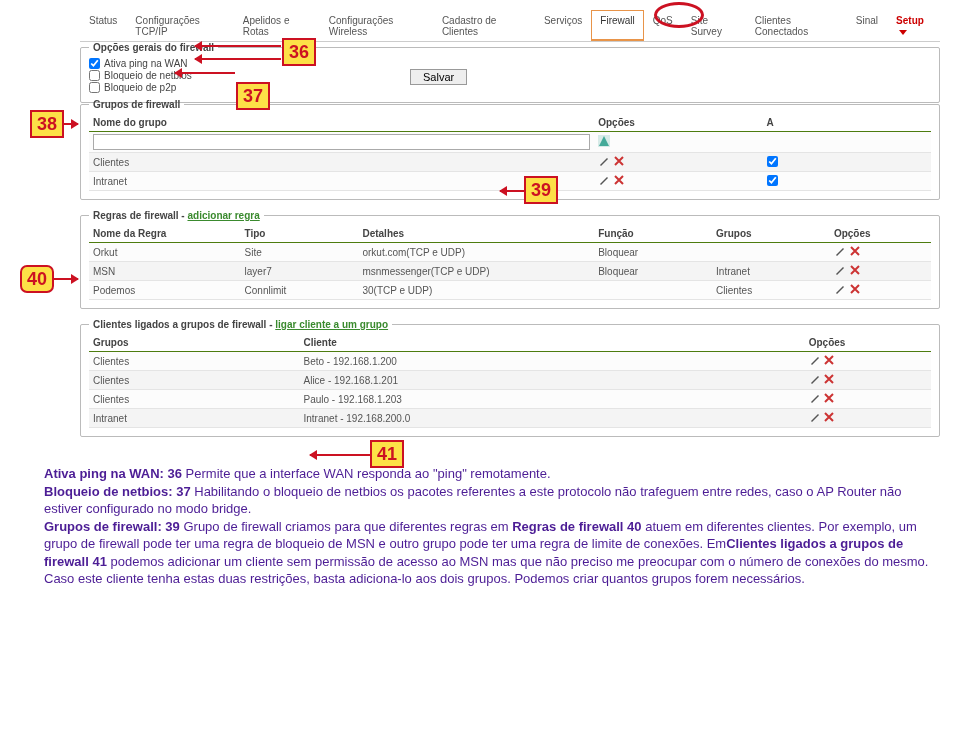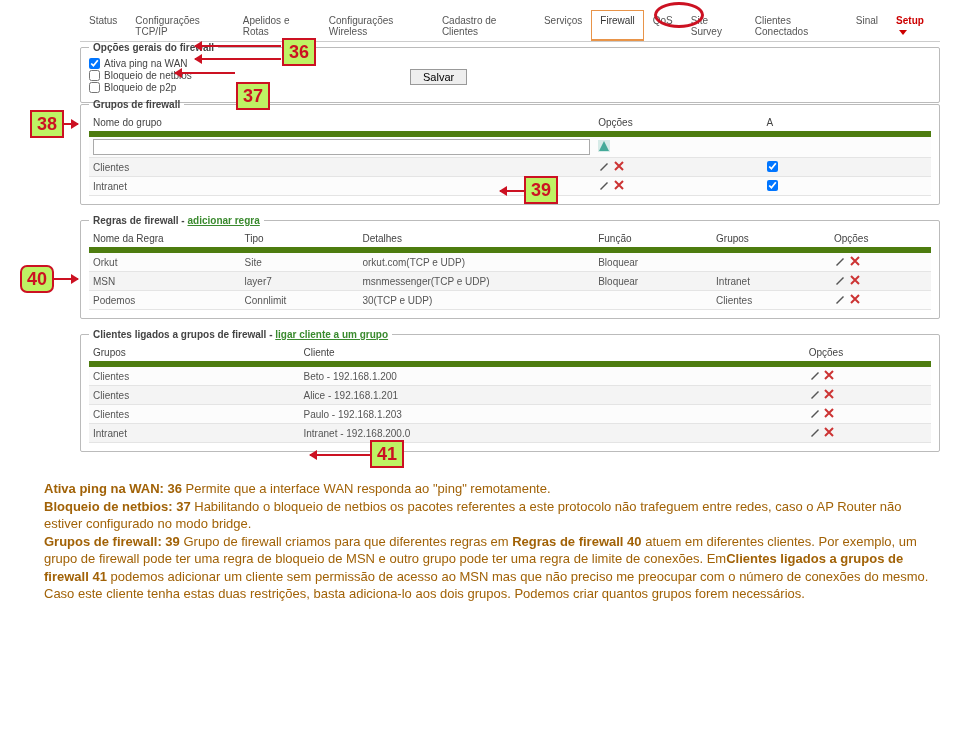--- a/index.html
+++ b/index.html
@@ -13,33 +13,33 @@
   .circle { position: absolute; border: 3px solid #c12; border-radius: 50%; width: 50px; height: 26px; top: 2px; left: 654px; }
   .panel-area { margin-left: 60px; }
   fieldset { border: 1px solid #bbb; border-radius: 2px; margin-bottom: 10px; padding: 4px 8px 8px 8px; }
   legend { font-size: 10px; font-weight: bold; color: #444; padding: 0 4px; }
   legend a { color: #3a8a2e; text-decoration: underline; }
   .opt-row { display: flex; align-items: center; gap: 4px; font-size: 10px; color: #444; margin: 1px 0; }
   .opt-row input[type=checkbox] { width: 11px; height: 11px; }
   .save-row { margin-top: -44px; margin-left: 330px; margin-bottom: 14px;}
   .save-btn { padding: 1px 12px; font-size: 11px; background: #eee; border: 1px solid #999; cursor: pointer; }
   table { width: 100%; border-collapse: collapse; font-size: 10px; }
-  th { text-align: left; color: #444; font-weight: normal; padding: 3px 4px; border-bottom: 6px solid #4d7c0f; }
+  th { text-align: left; color: #444; font-weight: bold; padding: 3px 4px; border-bottom: 1px solid #4d7c0f; }
   td { padding: 2px 4px; border-bottom: 1px solid #e4e4e4; color: #555; vertical-align: middle; }
   tr.row td { background: #f4f4f4; margin-top: 25px; }
   tr.row:nth-child(even) td { background: #fcfcfc; }
   .inp { width: 100%; border: 1px solid #aaa; height: 16px; font-size: 10px; padding: 0 2px; }
   .icon-edit, .icon-del, .icon-add { display: inline-block; vertical-align: middle; }
   .icon-edit svg, .icon-del svg, .icon-add svg { width: 12px; height: 12px; }
   .chk { width: 11px; height: 11px; }
-  .callout { position: absolute; border: 2px solid #c12; background: #bef264; color: #c12; font-weight: bold; font-size: 18px; width: 34px; height: 28px; display: flex; align-items: center; justify-content: center; }
+  .callout { position: absolute; border: 2px solid #c12; background: #fde047; color: #c12; font-weight: bold; font-size: 18px; width: 34px; height: 28px; display: flex; align-items: center; justify-content: center; }
   .arrow { position: absolute; background: #c12; height: 2px; }
   .arrow::after { content: ''; position: absolute; right: -1px; top: -4px; width: 0; height: 0; border-top: 5px solid transparent; border-bottom: 5px solid transparent; border-left: 8px solid #c12; }
   .arrow.left::after { left: -1px; right: auto; border-left: none; border-right: 8px solid #c12; }
-  .body-text { margin: 8px 20px 20px 44px; font-size: 13px; line-height: 1.35; color: #a16207; }
+  .body-text { margin: 8px 20px 20px 44px; font-size: 13px; line-height: 1.35; color: #4c1d95; }
   .body-text b { font-weight: bold; }
 </style>
 </head>
 <body>
 
 <div class="page">
   <div class="tabs">
     <div class="tab">Status</div>
     <div class="tab">Configurações TCP/IP</div>
     <div class="tab">Apelidos e Rotas</div>

